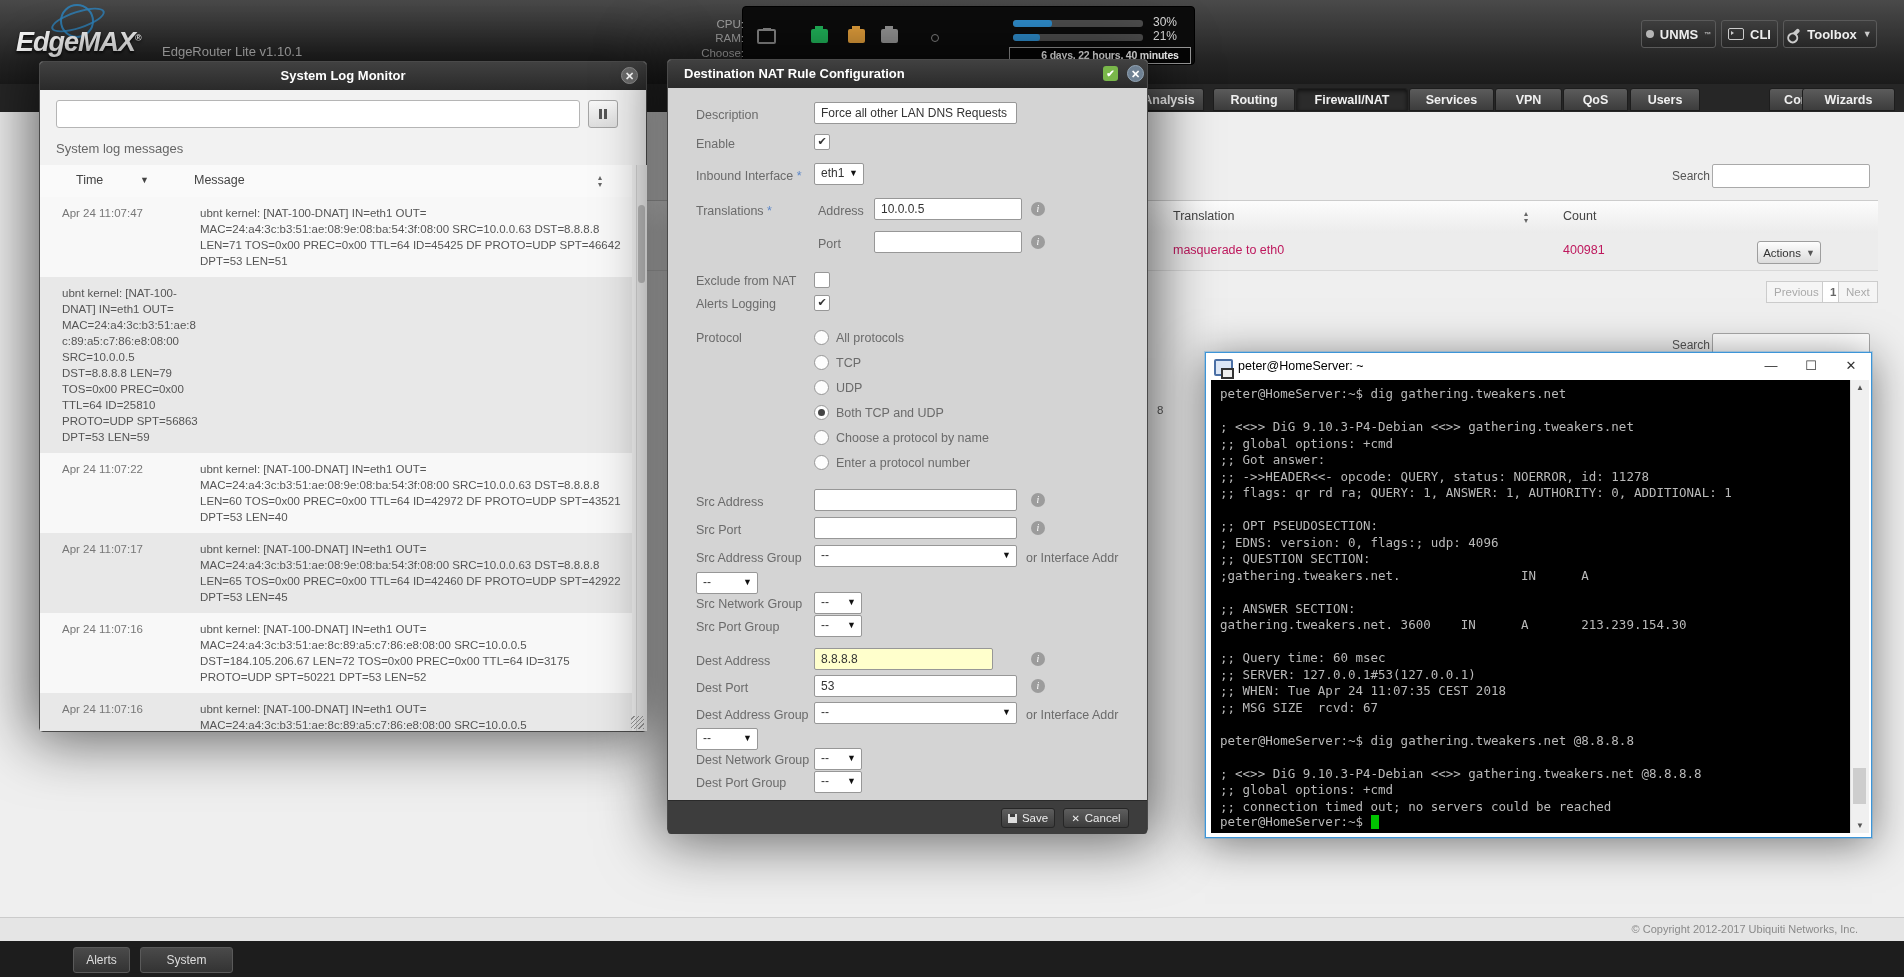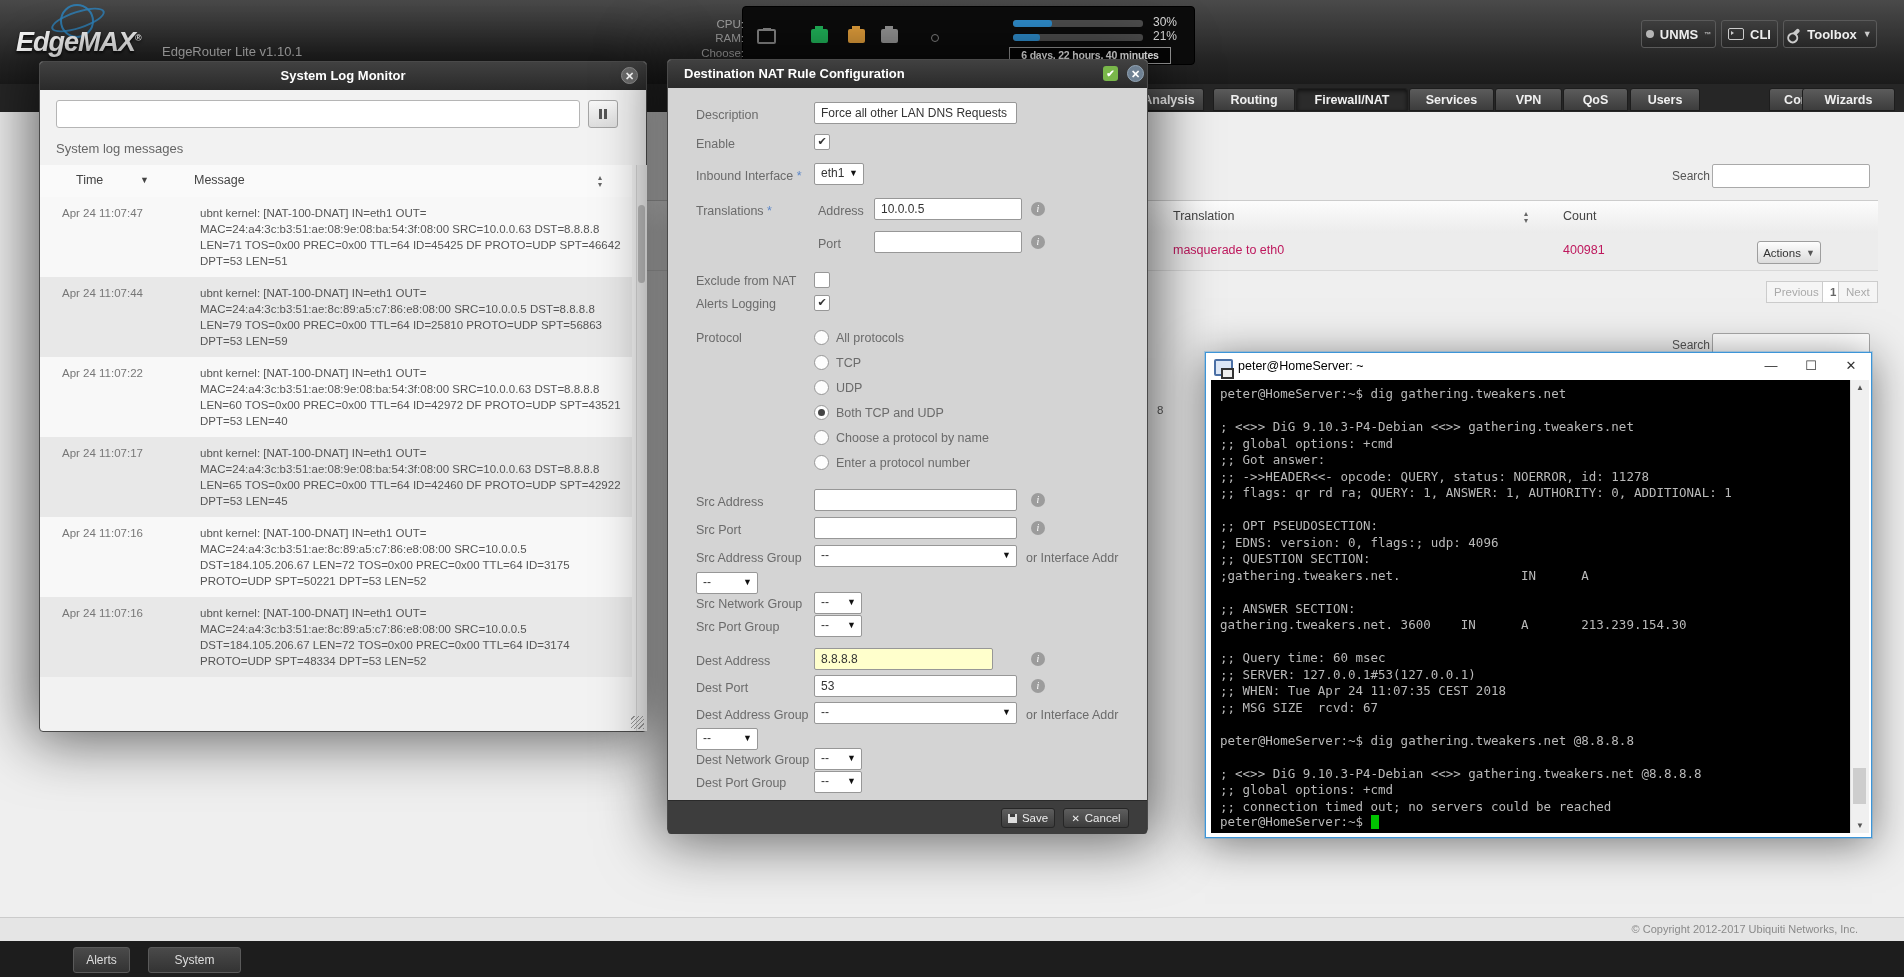--- a/index.html
+++ b/index.html
@@ -24,21 +24,21 @@
   .port-orange{left:105px;background:#e8a33d;}
   .port-gray{left:138px;background:#9a9a9a;}
   .port::before{content:"";position:absolute;left:4px;top:-3px;width:8px;height:3px;background:inherit;}
   .port-outline::before{background:#8a8a8a;}
   .statusdot{position:absolute;left:188px;top:27px;width:6px;height:6px;border:1px solid #888;border-radius:50%;}
   .statlbl{position:absolute;right:450px;color:#aaa;font-size:11.5px;text-align:right;width:60px;}
   .bar{position:absolute;left:270px;width:130px;height:7px;background:#4f4f4f;border-radius:3px;overflow:hidden;}
   .bar>div{height:100%;background:#2f8fd0;border-radius:3px;}
   .pct{position:absolute;left:410px;color:#ddd;font-size:12px;}
   .uptimebox{position:absolute;left:266px;top:40px;width:160px;height:15px;background:#050505;border:1px solid #9a9a9a;
-    color:#fff;font-size:10.5px;font-weight:bold;text-align:center;line-height:15px;letter-spacing:-.2px;}
+    color:#fff;font-size:10.5px;font-weight:bold;text-align:center;line-height:15px;letter-spacing:-.2px;padding-left:20px;}
   .tbtn{position:absolute;top:20px;height:28px;background:linear-gradient(#3e3e3e,#262626);
     border:1px solid #5a5a5a;border-radius:3px;color:#eee;font-size:13px;font-weight:bold;
     display:flex;align-items:center;justify-content:center;gap:6px;box-sizing:border-box;}
   .dot-icon{width:8px;height:8px;border-radius:50%;background:#b5b5b5;display:inline-block;}
   .cli-icon{width:14px;height:10px;border:1px solid #ccc;border-radius:2px;display:inline-block;position:relative;}
   .cli-icon::before{content:"";position:absolute;left:2px;top:2px;border-left:3px solid #ccc;border-top:2px solid transparent;border-bottom:2px solid transparent;}
   .wrench-icon{width:13px;height:4px;background:#ccc;border-radius:2px;transform:rotate(-45deg);display:inline-block;position:relative;}
   .wrench-icon::before{content:"";position:absolute;left:-3px;top:-2px;width:7px;height:7px;border:2px solid #ccc;border-radius:50%;background:#2e2e2e;}
   .caret{font-size:9px;color:#ccc;}
   .tm{font-size:7px;color:#bbb;vertical-align:super;}
@@ -239,21 +239,21 @@
 
     <span class="abs frag" style="left:1157px;top:292px;">8</span>
 
     <div id="copyright" class="abs">
       <span>© Copyright 2012-2017 Ubiquiti Networks, Inc.</span>
     </div>
   </div>
 
   <div id="bottombar" class="abs">
     <div class="bbtn" style="left:73px;width:55px;">Alerts</div>
-    <div class="bbtn" style="left:148px;width:91px;">System</div>
+    <div class="bbtn" style="left:140px;width:91px;">System</div>
   </div>
 
   <div id="logdlg" class="abs dialog" style="z-index:20;">
     <div class="dlg-title" style="text-align:center;padding-top:6px;">
       <span>System Log Monitor</span>
       <span class="closebtn" style="right:8px;top:5px;">✕</span>
     </div>
     <input id="logsearch" class="abs" style="">
     <div id="pausebtn" class="abs">
         <i></i>
@@ -267,21 +267,20 @@
       <span class="abs hdrtxt" style="left:154px;top:8px;">Message</span>
       <span class="abs sorticon" style="left:558px;top:9px;">▴<br>▾</span>
     </div>
 
     <div id="logrows" class="abs">
       <div class="logrow">
           <span class="t">Apr 24 11:07:47</span>
           <span class="m">ubnt kernel: [NAT-100-DNAT] IN=eth1 OUT= MAC=24:a4:3c:b3:51:ae:08:9e:08:ba:54:3f:08:00 SRC=10.0.0.63 DST=8.8.8.8 LEN=71 TOS=0x00 PREC=0x00 TTL=64 ID=45425 DF PROTO=UDP SPT=46642 DPT=53 LEN=51</span>
         </div>
       <div class="logrow">
-          <span class="t">Apr 24 11:07:44</span>
           <span class="m">ubnt kernel: [NAT-100-DNAT] IN=eth1 OUT= MAC=24:a4:3c:b3:51:ae:8c:89:a5:c7:86:e8:08:00 SRC=10.0.0.5 DST=8.8.8.8 LEN=79 TOS=0x00 PREC=0x00 TTL=64 ID=25810 PROTO=UDP SPT=56863 DPT=53 LEN=59</span>
         </div>
       <div class="logrow">
           <span class="t">Apr 24 11:07:22</span>
           <span class="m">ubnt kernel: [NAT-100-DNAT] IN=eth1 OUT= MAC=24:a4:3c:b3:51:ae:08:9e:08:ba:54:3f:08:00 SRC=10.0.0.63 DST=8.8.8.8 LEN=60 TOS=0x00 PREC=0x00 TTL=64 ID=42972 DF PROTO=UDP SPT=43521 DPT=53 LEN=40</span>
         </div>
       <div class="logrow">
           <span class="t">Apr 24 11:07:17</span>
           <span class="m">ubnt kernel: [NAT-100-DNAT] IN=eth1 OUT= MAC=24:a4:3c:b3:51:ae:08:9e:08:ba:54:3f:08:00 SRC=10.0.0.63 DST=8.8.8.8 LEN=65 TOS=0x00 PREC=0x00 TTL=64 ID=42460 DF PROTO=UDP SPT=42922 DPT=53 LEN=45</span>
         </div>

